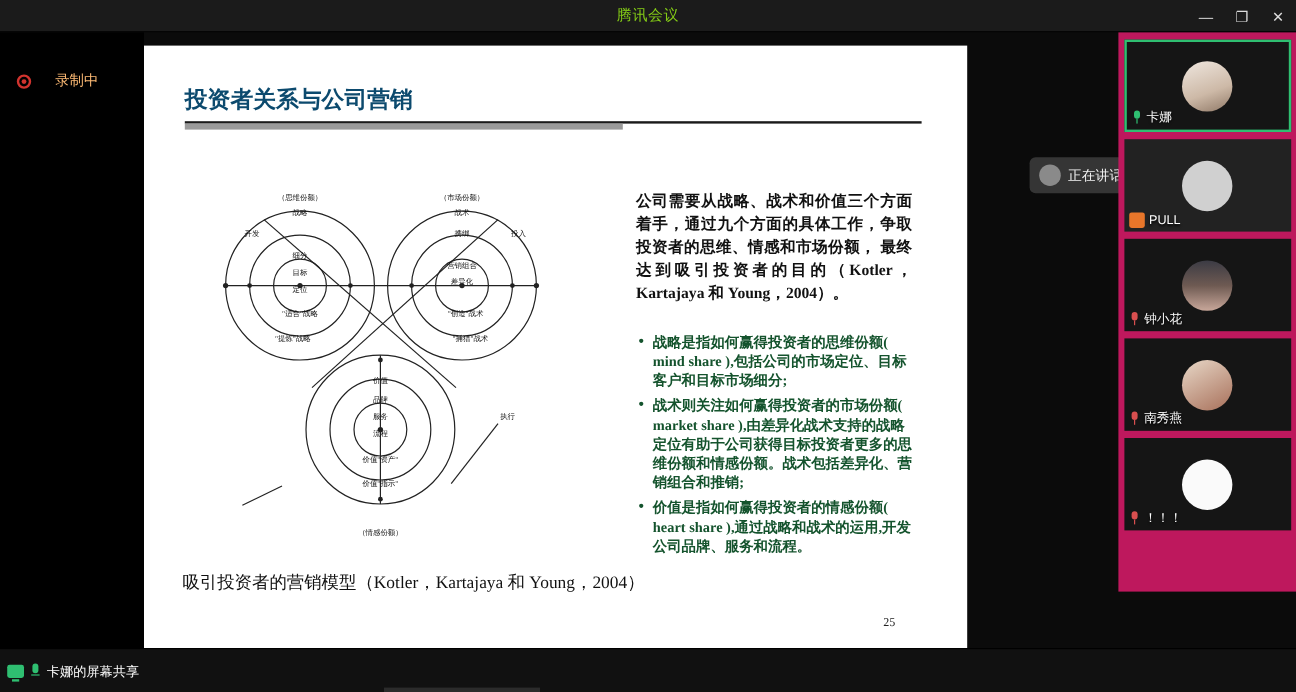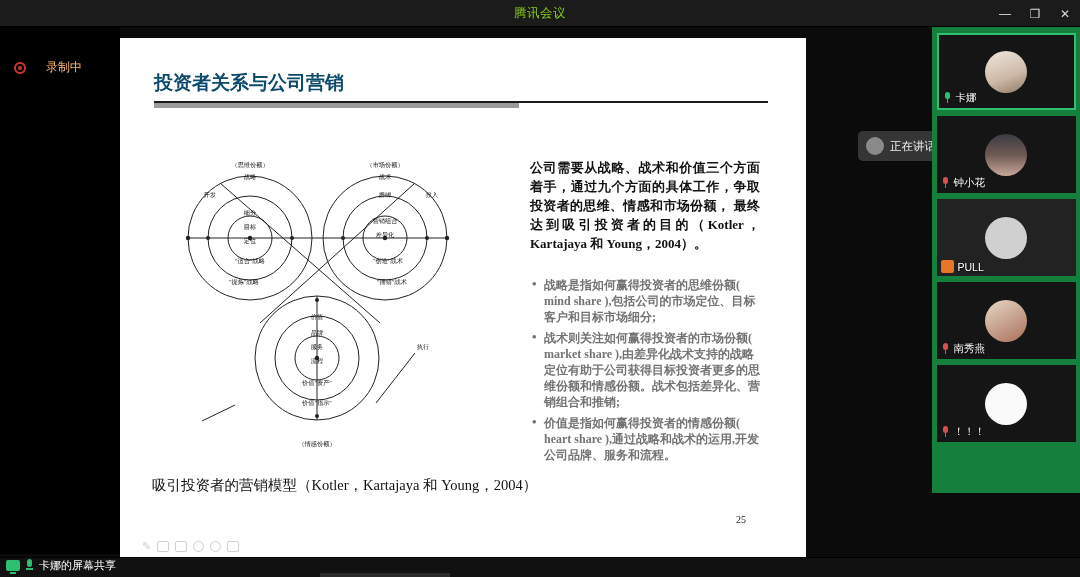--- a/index.html
+++ b/index.html
@@ -73,21 +73,21 @@
   
   .textcol { position: absolute; left: 410px; top: 120px; width: 230px; }
   .para {
     font-size: 13px; line-height: 19px; color: #111; font-weight: bold;
     font-family: "Liberation Serif", serif;
     text-align: justify;
   }
   .bullets { margin-top: 24px; }
   .bullet {
     position: relative; padding-left: 14px; margin-bottom: 5px;
-    font-size: 12px; line-height: 16px; color: #737373; font-weight: bold;
+    font-size: 12px; line-height: 16px; color: #14532d; font-weight: bold;
     font-family: "Liberation Serif", serif;
   }
   .bullet::before {
     content: "•"; position: absolute; left: 2px; top: -1px; font-size: 13px;
   }
   .pagenum {
     position: absolute; right: 60px; bottom: 34px;
     font-size: 10px; color: #222; font-family: "Liberation Serif", serif;
   }
 
@@ -95,21 +95,21 @@
   .doctools {
     position: absolute; left: 22px; bottom: 6px; display: flex; align-items: center; gap: 6px;
   }
   .dt { width: 12px; height: 11px; border: 1px solid #cfcfcf; border-radius: 2px; }
   .dt.round { border-radius: 50%; width: 11px; height: 11px; }
   .dt.pen { border: none; color: #cfcfcf; font-size: 11px; width: auto; height: auto; }
 
   
   .rail {
     position: absolute; right: 0; top: 27px; width: 148px; height: 466px;
-    background: #15803d;
+    background: #be185d;
   }
   .ptile {
     position: relative; width: 139px; height: 77px; margin: 6px auto 0 auto;
     background: #1c1c1c; overflow: hidden;
   }
   .ptile.active { border: 2px solid #2fbf71; }
   .ptile .name {
     position: absolute; left: 4px; bottom: 3px;
     display: flex; align-items: center; gap: 4px;
     color: #fff; font-size: 10.5px; text-shadow: 0 1px 2px #000;
@@ -150,23 +150,23 @@
   .toast {
     position: absolute; left: 858px; top: 131px; width: 190px; height: 30px;
     background: rgba(58,58,58,.92); border-radius: 5px;
     display: flex; align-items: center; gap: 6px; padding: 0 8px;
   }
   .toast .tav { width: 18px; height: 18px; border-radius: 50%; background: #8a8a8a; }
   .toast .ttext { color: #f0f0f0; font-size: 11.5px; }
 
   
   .bottombar {
-    position: absolute; left: 0; bottom: 0; width: 1080px; height: 20px;
+    position: absolute; left: 0; bottom: 0; width: 1080px; height: 37px;
     background: #111; border-top: 1px solid #000;
-    display: flex; align-items: flex-start;
+    display: flex; align-items: center;
   }
   .share-note {
     display: flex; align-items: center; gap: 5px; padding-left: 6px;
     color: #fff; font-size: 11px;
   }
   .ico-screen {
     width: 14px; height: 11px; background: #2fbf71; border-radius: 2px;
     position: relative;
   }
   .ico-screen::after {
@@ -309,36 +309,36 @@
 
   <div class="rail">
     <div class="ptile active tile-bg-dark">
       <div class="pavatar av-a"></div>
       <div class="name">
         <span class="mic"></span>
         <span>卡娜</span>
       </div>
     </div>
 
+    <div class="ptile tile-bg-mid">
+      <div class="pavatar av-c"></div>
+      <div class="pull-badge"></div>
+      <div class="name" style="left:21px">
+        <span>PULL</span>
+      </div>
+    </div>
+
     <div class="ptile tile-bg-dark">
       <div class="pavatar av-b"></div>
       <div class="name">
         <span class="mic muted"></span>
         <span>钟小花</span>
       </div>
     </div>
 
-    <div class="ptile tile-bg-mid">
-      <div class="pavatar av-c"></div>
-      <div class="pull-badge"></div>
-      <div class="name" style="left:21px">
-        <span>PULL</span>
-      </div>
-    </div>
-
     <div class="ptile tile-bg-dark">
       <div class="pavatar av-d"></div>
       <div class="name">
         <span class="mic muted"></span>
         <span>南秀燕</span>
       </div>
     </div>
 
     <div class="ptile tile-bg-dark">
       <div class="pavatar av-e"></div>

